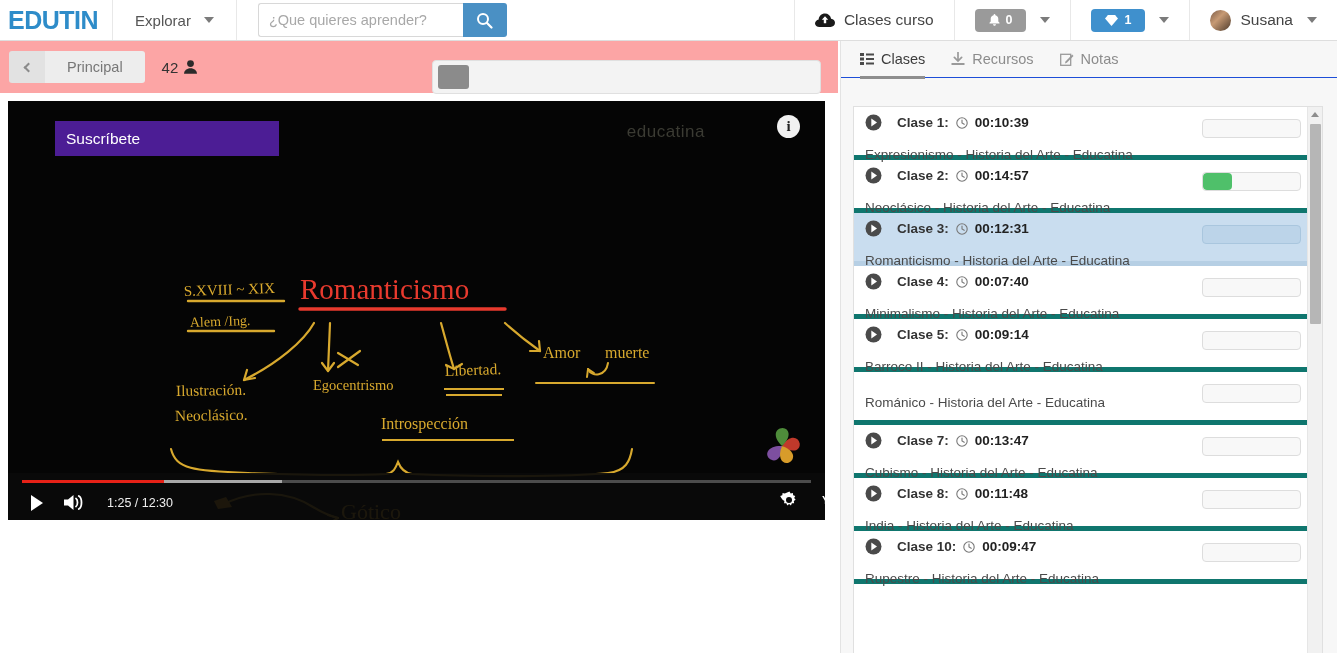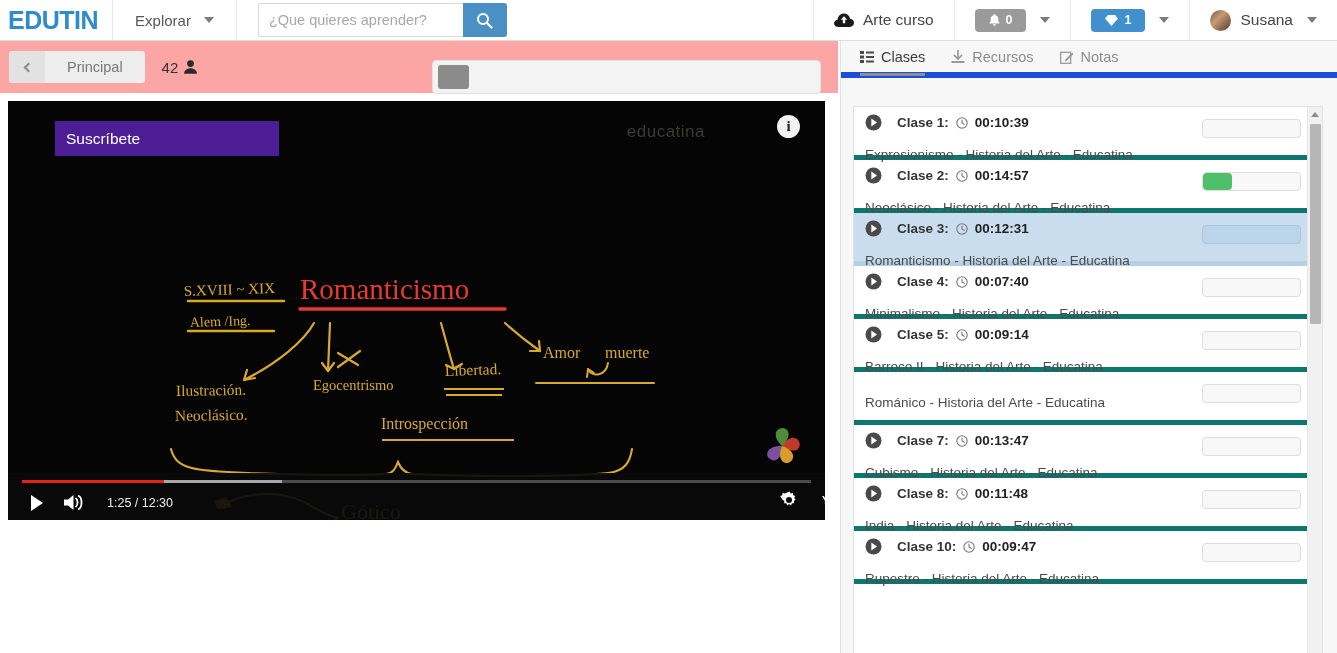--- a/index.html
+++ b/index.html
@@ -206,21 +206,21 @@
   
   .rightpanel {
     position: absolute; left: 840px; top: 41px;
     width: 497px; height: 612px;
     background: #f7f7f7;
     border-left: 1px solid #e3e3e3;
   }
   .tabs {
     display: flex; align-items: center;
     height: 37px; padding-left: 19px; gap: 26px;
-    border-bottom: 6px solid #1d4ed8;
+    border-bottom: 1px solid #1d4ed8;
     background: #f7f7f7;
   }
   .tab {
     display: flex; align-items: center; gap: 7px;
     height: 37px;
     font-size: 14.5px; color: #8c8c8c;
     cursor: pointer;
     position: relative;
   }
   .tab.active { color: #3c3c3c; }
@@ -311,21 +311,21 @@
       </svg>
     </div>
   </div>
 
   <div class="nav-right">
     <div class="nav-cell">
       <svg width="20" height="15" viewBox="0 0 20 15">
         <path d="M4.4 14h11.2c2.4 0 4.4-1.9 4.4-4.2 0-2.1-1.7-3.9-3.9-4.1C15.5 2.5 13 .5 10 .5 6.5.5 3.7 3.2 3.7 6.4v.2C1.6 7 0 8.7 0 10.6 0 12.5 2 14 4.4 14z" fill="#1a1a1a"></path>
         <path d="M10 3.2l3.2 3.6h-2v3.4h-2.4V6.8h-2z" fill="#fff"></path>
       </svg>
-      <span class="crear-lbl">Arte curso</span>
+      <span class="crear-lbl">Clases curso</span>
     </div>
 
     <div class="nav-cell">
       <span class="badge gray">
         <svg width="11" height="12" viewBox="0 0 11 12">
           <path d="M5.5 0c-.5 0-.9.4-.9.9v.3C2.9 1.6 1.7 3 1.7 4.8v2.6L.5 8.8v.7h10v-.7L9.3 7.4V4.8c0-1.8-1.2-3.2-2.9-3.6V.9c0-.5-.4-.9-.9-.9z" fill="#fff"></path>
           <path d="M4 10.3c0 .8.7 1.5 1.5 1.5s1.5-.7 1.5-1.5H4z" fill="#fff"></path>
         </svg>
         <span>0</span>
       </span>

